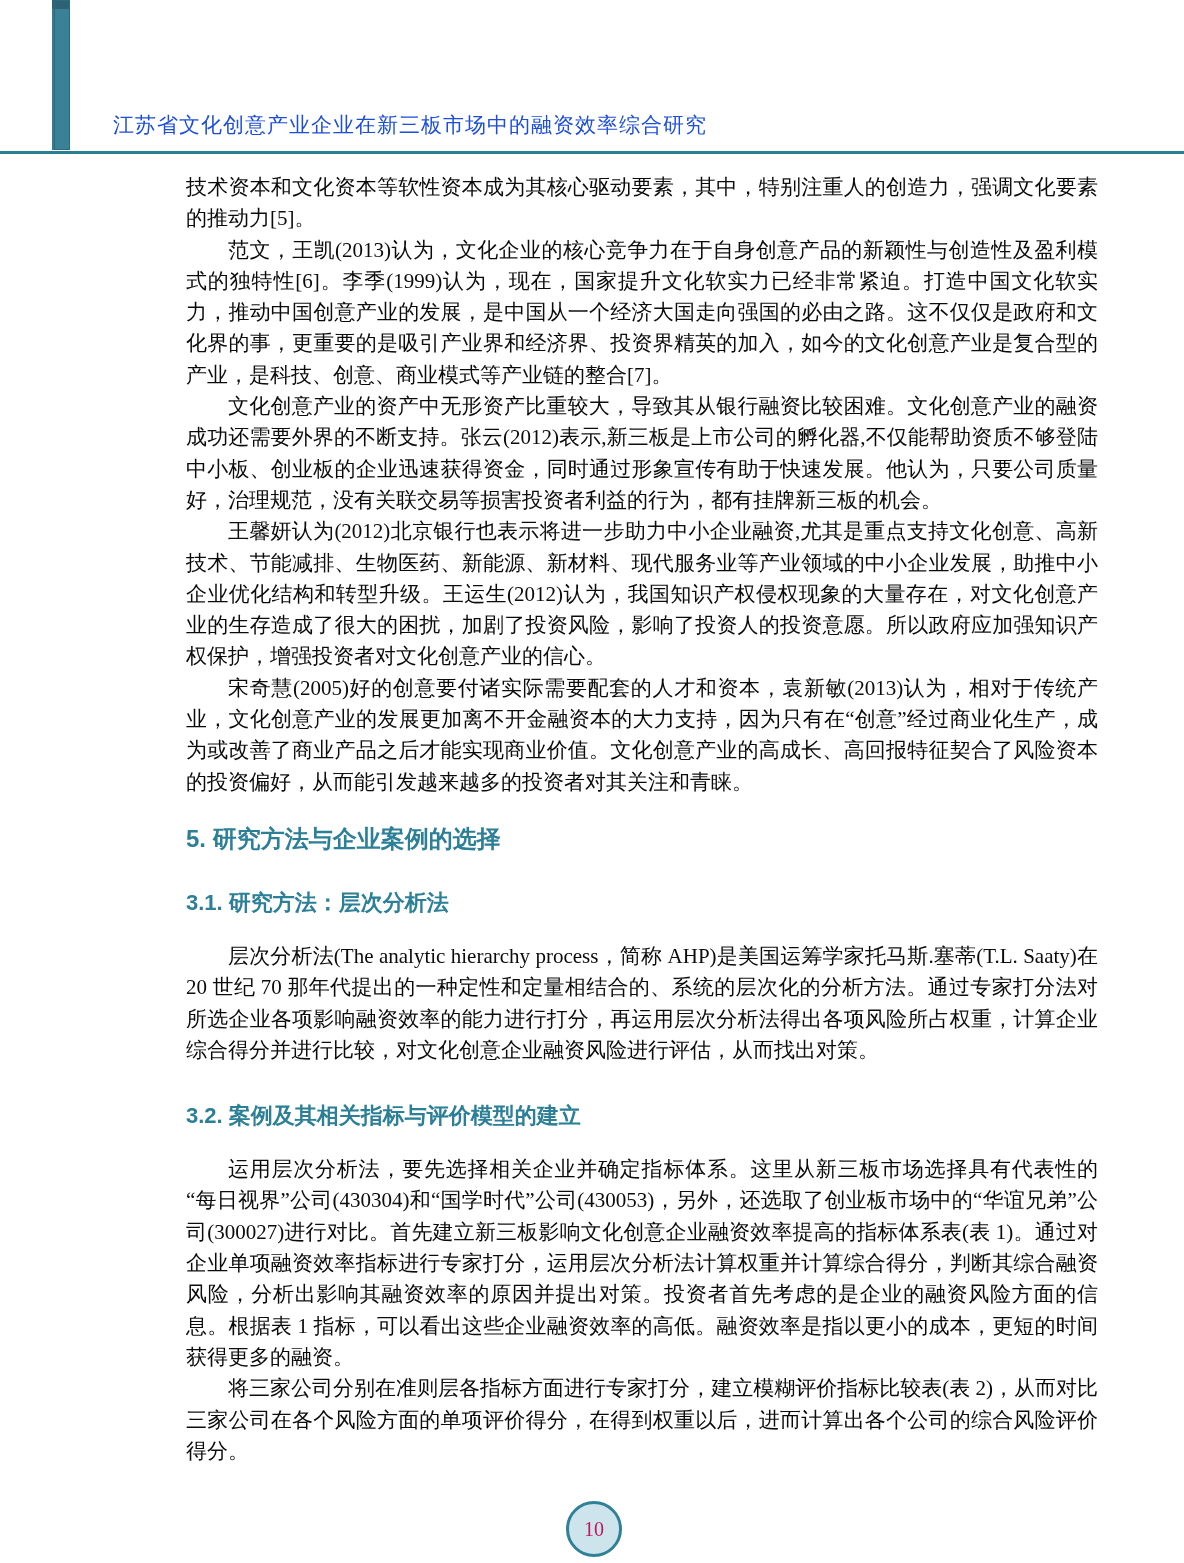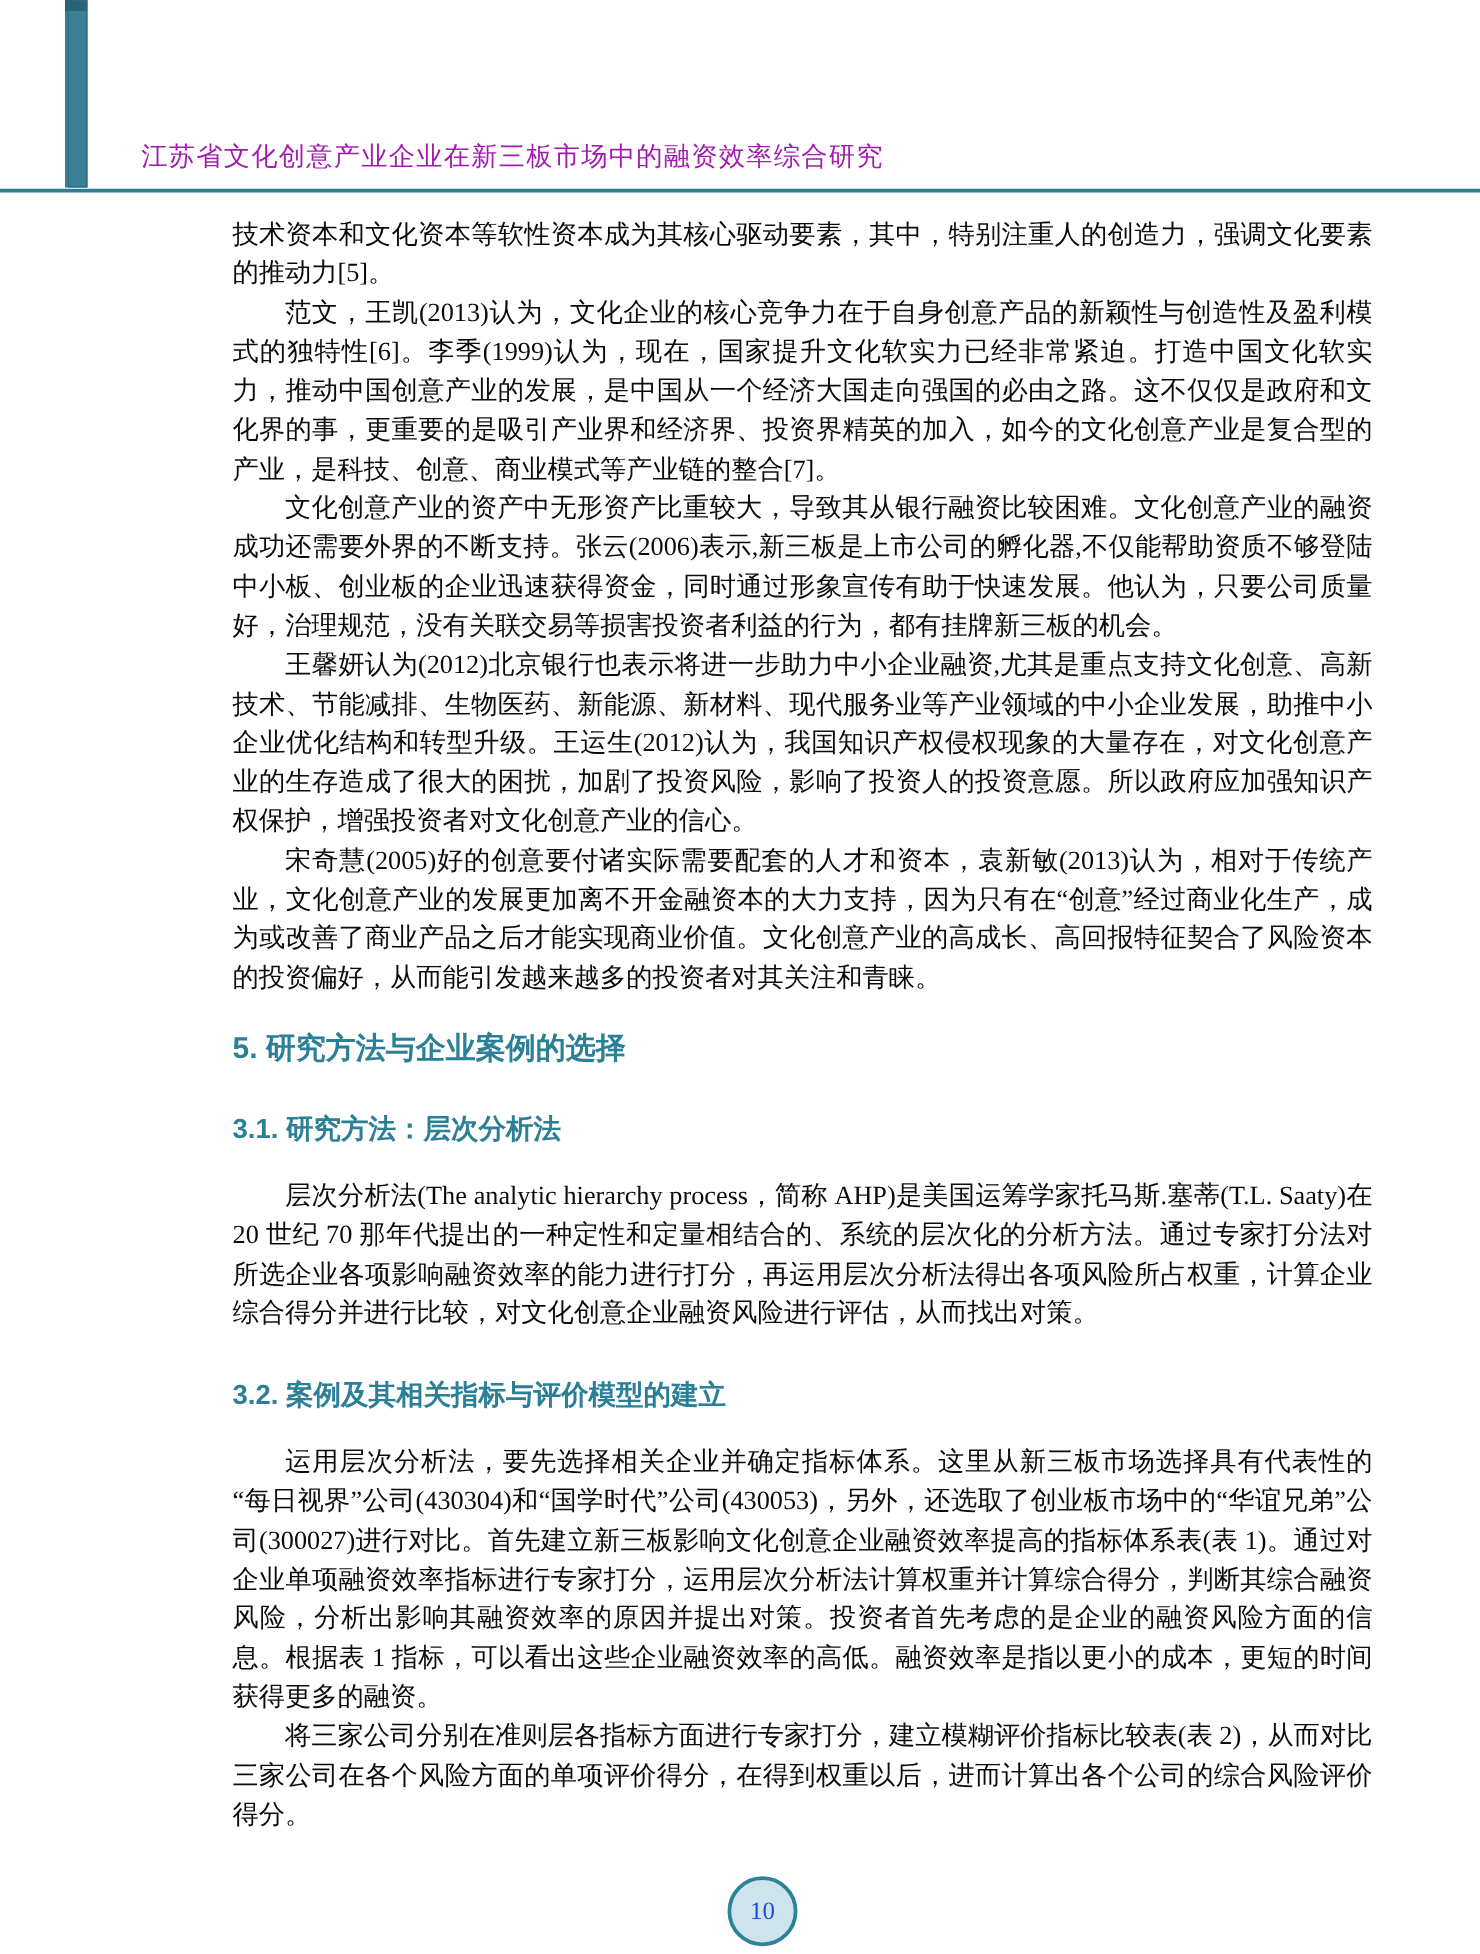--- a/index.html
+++ b/index.html
@@ -14,21 +14,21 @@
   .accent-bar{
     position:absolute;left:52px;top:0;width:16px;height:150px;
     background:linear-gradient(to bottom,#2d6274 0,#2d6274 9px,#3a8198 9px);
     border-left:2px solid #24617526;
     box-shadow:inset 0 0 0 1px #2c6a7d;
   }
   
   .header-title{
     position:absolute;left:113px;top:111px;
     font-size:21px;letter-spacing:1px;
-    color:#a21caf;
+    color:#1d4ed8;
     font-family:Liberation Mono, monospace;
     white-space:nowrap;
   }
   .header-rule{
     position:absolute;left:0;top:151px;width:1184px;height:3px;
     background:#2c7e95;
   }
   
   .content{
     position:absolute;left:186px;top:172px;width:912px;
@@ -50,45 +50,45 @@
   .content h3{
     margin:37px 0 25px 0;
     font-family:"Liberation Sans","DejaVu Sans",sans-serif;
     font-weight:bold;
     font-size:22px;line-height:26px;
     color:#2b7f96;
     text-align:left;text-indent:0;
   }
   
   .page-badge{
-    position:absolute;left:582px;top:1501px;
+    position:absolute;left:566px;top:1501px;
     width:56px;height:56px;border-radius:50%;
     background:#cde4ec;
     border:3px solid #2e8196;
     box-sizing:border-box;
     display:flex;align-items:center;justify-content:center;
-    font-size:20px;color:#1d4ed8;
+    font-size:20px;color:#be185d;
     font-family:"Liberation Serif","DejaVu Serif",serif;
   }
 </style>
 </head>
 <body>
 
 <div class="page">
 
   <div class="accent-bar"></div>
 
   <div class="header-title">江苏省文化创意产业企业在新三板市场中的融资效率综合研究</div>
 
   <div class="header-rule"></div>
 
   <div class="content">
       <p>技术资本和文化资本等软性资本成为其核心驱动要素，其中，特别注重人的创造力，强调文化要素的推动力[5]。</p>
       <p class="indent">范文，王凯(2013)认为，文化企业的核心竞争力在于自身创意产品的新颖性与创造性及盈利模式的独特性[6]。李季(1999)认为，现在，国家提升文化软实力已经非常紧迫。打造中国文化软实力，推动中国创意产业的发展，是中国从一个经济大国走向强国的必由之路。这不仅仅是政府和文化界的事，更重要的是吸引产业界和经济界、投资界精英的加入，如今的文化创意产业是复合型的产业，是科技、创意、商业模式等产业链的整合[7]。</p>
-      <p class="indent">文化创意产业的资产中无形资产比重较大，导致其从银行融资比较困难。文化创意产业的融资成功还需要外界的不断支持。张云(2006)表示,新三板是上市公司的孵化器,不仅能帮助资质不够登陆中小板、创业板的企业迅速获得资金，同时通过形象宣传有助于快速发展。他认为，只要公司质量好，治理规范，没有关联交易等损害投资者利益的行为，都有挂牌新三板的机会。</p>
+      <p class="indent">文化创意产业的资产中无形资产比重较大，导致其从银行融资比较困难。文化创意产业的融资成功还需要外界的不断支持。张云(2012)表示,新三板是上市公司的孵化器,不仅能帮助资质不够登陆中小板、创业板的企业迅速获得资金，同时通过形象宣传有助于快速发展。他认为，只要公司质量好，治理规范，没有关联交易等损害投资者利益的行为，都有挂牌新三板的机会。</p>
       <p class="indent">王馨妍认为(2012)北京银行也表示将进一步助力中小企业融资,尤其是重点支持文化创意、高新技术、节能减排、生物医药、新能源、新材料、现代服务业等产业领域的中小企业发展，助推中小企业优化结构和转型升级。王运生(2012)认为，我国知识产权侵权现象的大量存在，对文化创意产业的生存造成了很大的困扰，加剧了投资风险，影响了投资人的投资意愿。所以政府应加强知识产权保护，增强投资者对文化创意产业的信心。</p>
       <p class="indent">宋奇慧(2005)好的创意要付诸实际需要配套的人才和资本，袁新敏(2013)认为，相对于传统产业，文化创意产业的发展更加离不开金融资本的大力支持，因为只有在“创意”经过商业化生产，成为或改善了商业产品之后才能实现商业价值。文化创意产业的高成长、高回报特征契合了风险资本的投资偏好，从而能引发越来越多的投资者对其关注和青睐。</p>
       <h2>5.  研究方法与企业案例的选择</h2>
       <h3>3.1.  研究方法：层次分析法</h3>
       <p class="indent">层次分析法(The analytic hierarchy process，简称 AHP)是美国运筹学家托马斯.塞蒂(T.L. Saaty)在 20 世纪 70 那年代提出的一种定性和定量相结合的、系统的层次化的分析方法。通过专家打分法对所选企业各项影响融资效率的能力进行打分，再运用层次分析法得出各项风险所占权重，计算企业综合得分并进行比较，对文化创意企业融资风险进行评估，从而找出对策。</p>
       <h3>3.2.  案例及其相关指标与评价模型的建立</h3>
       <p class="indent">运用层次分析法，要先选择相关企业并确定指标体系。这里从新三板市场选择具有代表性的“每日视界”公司(430304)和“国学时代”公司(430053)，另外，还选取了创业板市场中的“华谊兄弟”公司(300027)进行对比。首先建立新三板影响文化创意企业融资效率提高的指标体系表(表 1)。通过对企业单项融资效率指标进行专家打分，运用层次分析法计算权重并计算综合得分，判断其综合融资风险，分析出影响其融资效率的原因并提出对策。投资者首先考虑的是企业的融资风险方面的信息。根据表 1 指标，可以看出这些企业融资效率的高低。融资效率是指以更小的成本，更短的时间获得更多的融资。</p>
       <p class="indent">将三家公司分别在准则层各指标方面进行专家打分，建立模糊评价指标比较表(表 2)，从而对比三家公司在各个风险方面的单项评价得分，在得到权重以后，进而计算出各个公司的综合风险评价得分。</p>
     </div>
 

